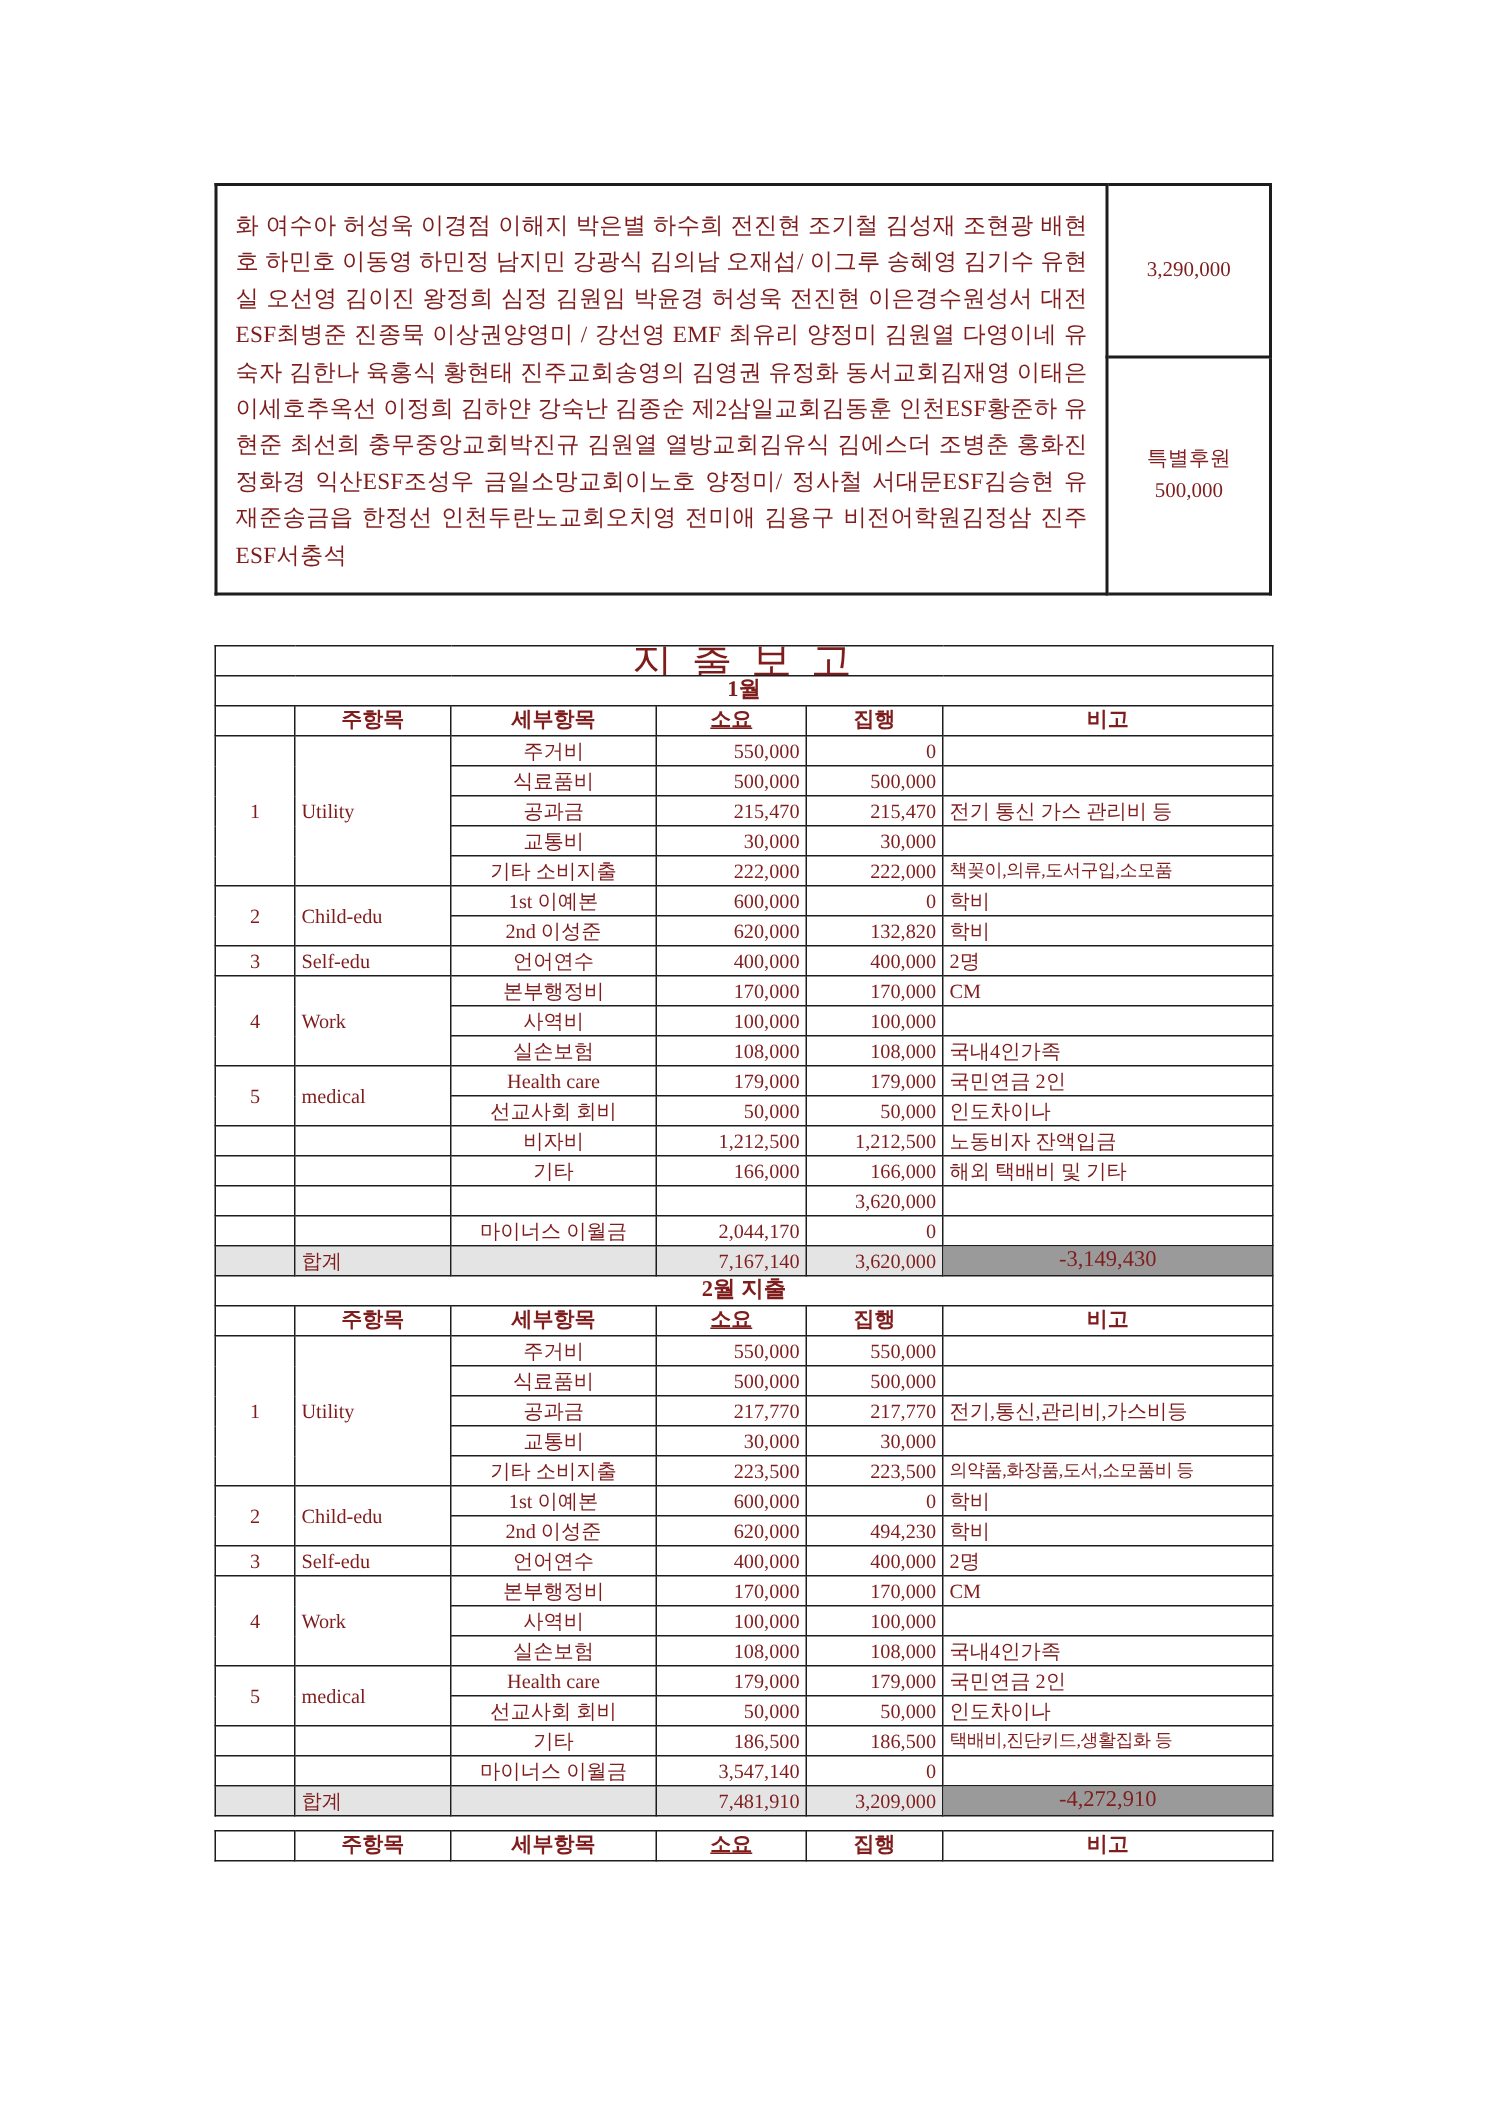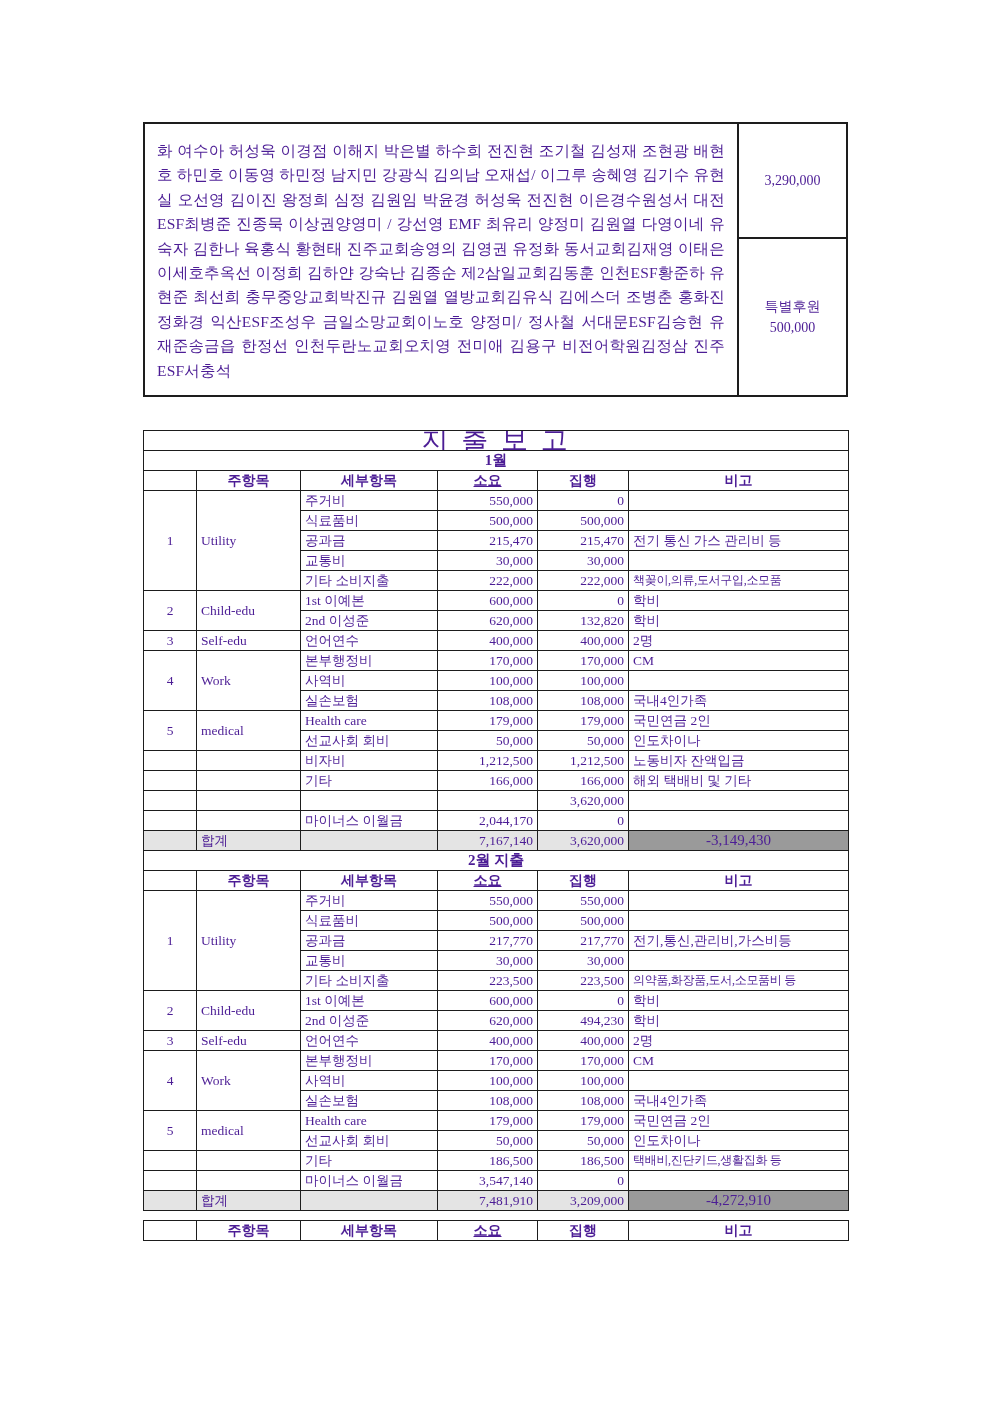--- a/index.html
+++ b/index.html
@@ -1,18 +1,18 @@
 <!DOCTYPE html>
 <html style="--shade-light: #e4e4e4; --shade-dark: #9a9a9a;"><head>
 <meta charset="utf-8">
 <style>
   html,body{margin:0;padding:0;background:#ffffff;}
   .page{
     position:relative;width:992px;height:1403px;background:#ffffff;overflow:hidden;
-    font-family:"Liberation Serif","DejaVu Serif",serif;color:#4c1d95;
+    font-family:"Liberation Serif","DejaVu Serif",serif;color:#7f1d1d;
   }
   .content{position:absolute;left:143px;top:122px;width:705px;}
 
   
   .donor-table{border-collapse:collapse;table-layout:fixed;width:705px;}
   .donor-table td{border:2px solid #1d1d1d;vertical-align:middle;}
   .donor-text{
     width:568px;padding:9px 12px 6px 12px;vertical-align:top;
     font-size:15.5px;line-height:24.4px;text-align:justify;letter-spacing:0.2px;
   }
@@ -32,21 +32,21 @@
   .march-gap{margin-top:9px;}
   .title-cell{
     text-align:center;font-size:27px;height:40px;line-height:40px;
     letter-spacing:3px;padding:0;
   }
   .month-cell{text-align:center;font-weight:bold;font-size:15px;height:22px;line-height:22px;}
   .col-header{text-align:center;font-size:14px;height:21px;line-height:21px;font-weight:bold;}
   .col-header.u{text-decoration:underline;}
   .gnum{text-align:center;}
   .glabel{text-align:left;padding-left:9px;margin-top:36px;}
-  .detail{text-align:left;padding-left:5px;white-space:pre;}
+  .detail{text-align:center;padding-left:5px;white-space:pre;}
   .num{text-align:right;padding-right:7px;}
   .bigo{text-align:left;padding-left:5px;margin-left:36px;}
   .bigo.small{font-size:12px;letter-spacing:-0.3px;}
   .shade{background:var(--shade-light,#e4e4e4);}
   .darkcell{
     background:var(--shade-dark,#9a9a9a);text-align:center;font-size:15px;
   }
 </style>
 </head>
 <body>

